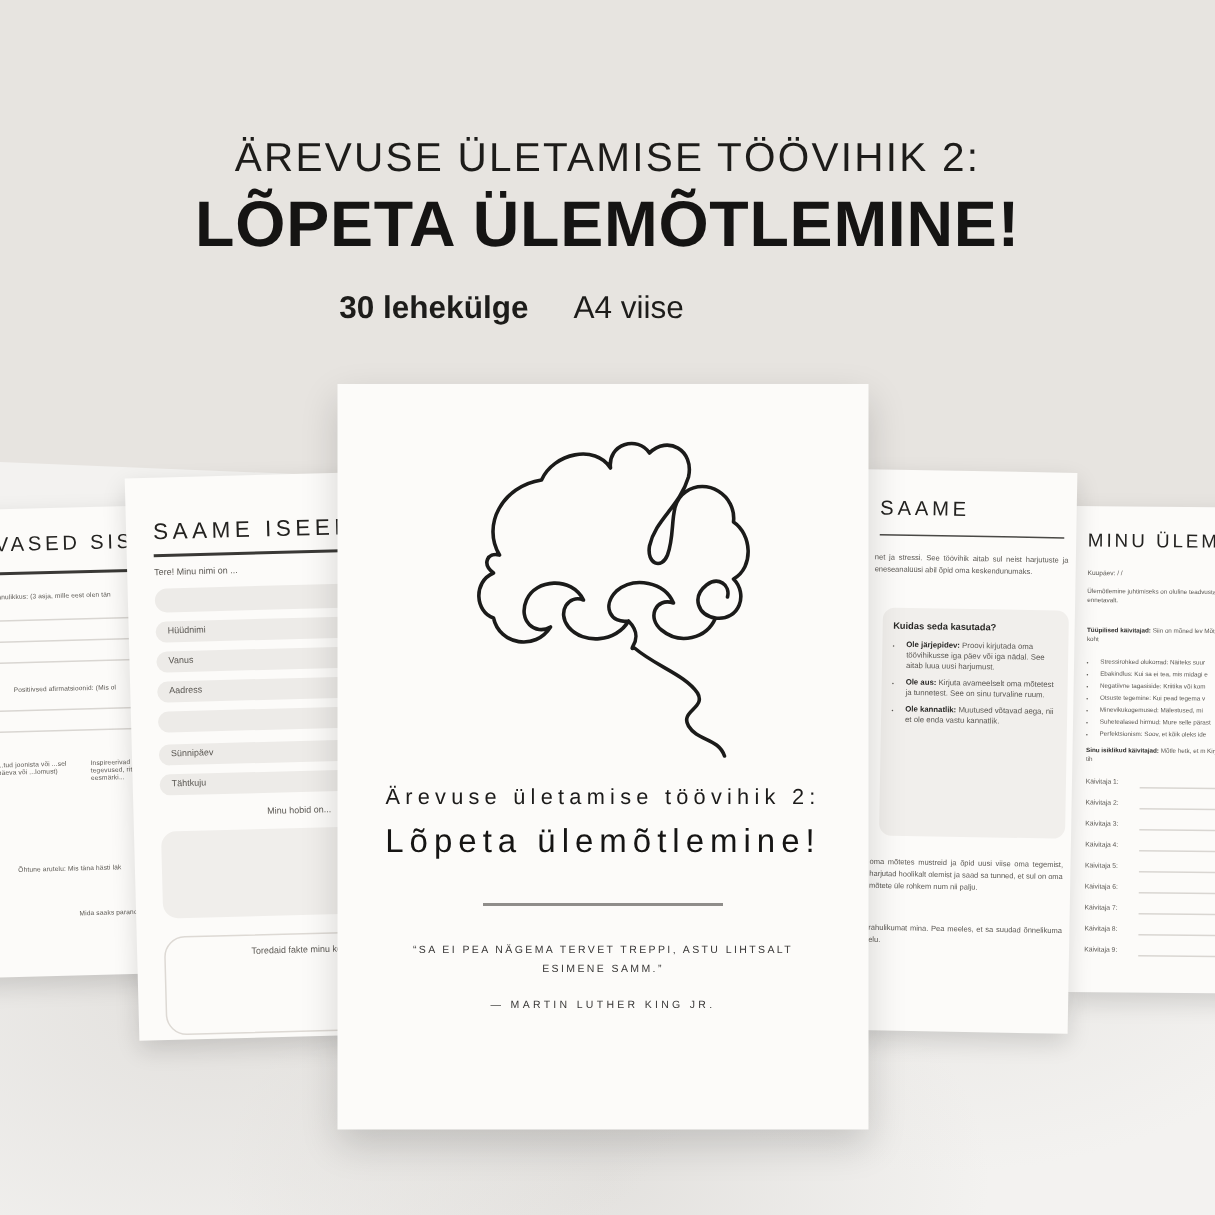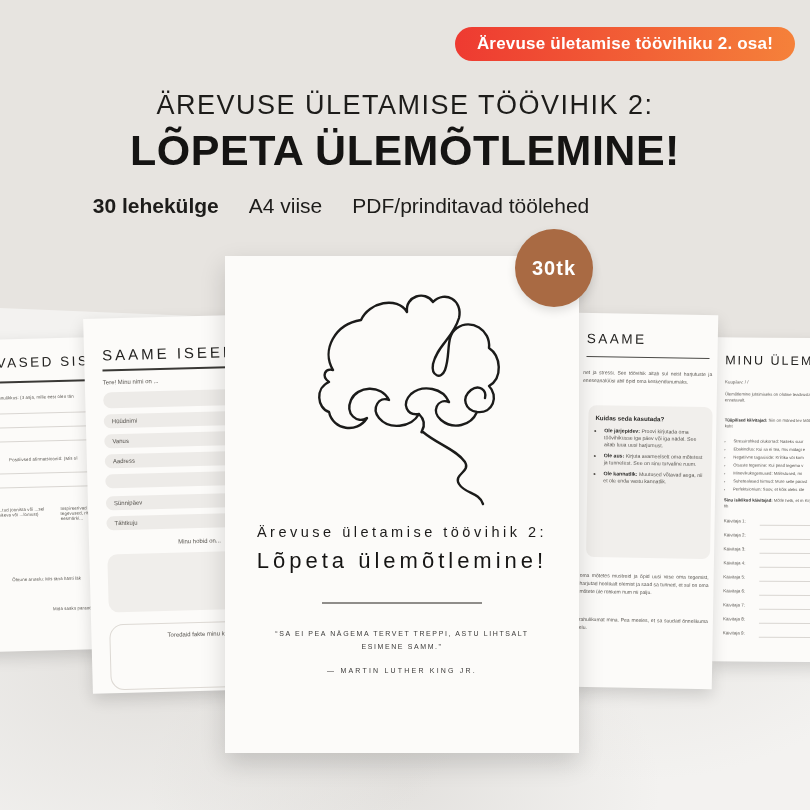--- a/index.html
+++ b/index.html
@@ -87,30 +87,26 @@
   .p5 .row{position:absolute;left:12px;right:10px;height:14px;}
   .p5 .row .lbl{position:absolute;left:0;top:3px;font-size:4.5px;color:#5a5752;}
   .p5 .row .ln{position:absolute;left:36px;right:0;top:9px;height:1px;background:#d9d6d2;}
 </style>
 </head>
 <body>
 
 <div class="canvas">
   <div class="wall"></div>
 
-  <div class="promo">
-    <span>Ärevuse ületamise töövihiku 2. osa!</span>
-  </div>
 
   <div class="head1">ÄREVUSE ÜLETAMISE TÖÖVIHIK 2:</div>
   <div class="head2">LÕPETA ÜLEMÕTLEMINE!</div>
   <div class="meta">
     <span class="b">30 lehekülge</span>
     <span>A4 viise</span>
-    <span>PDF/prinditavad töölehed</span>
   </div>
 
   <div class="page p1">
     <div class="title">VASED SISSEK</div>
     <div class="underline"></div>
     <div class="t tiny" style="left:138px;top:56px;width:110px;">Tänulikkus: (3 asja, mille eest olen tän</div>
     <div class="hl" style="left:140px;right:6px;top:74px;"></div>
     <div class="hl" style="left:140px;right:6px;top:88px;"></div>
     <div class="hl" style="left:140px;right:6px;top:102px;"></div>
     <div class="t tiny" style="left:150px;top:118px;width:100px;">Positiivsed afirmatsioonid: (Mis ol</div>
@@ -160,23 +156,20 @@
                C178,210 192,208 196,220" fill="none" stroke="#1b1b1a" stroke-width="2.4" stroke-linecap="round" stroke-linejoin="round"></path>
     </svg>
     <div class="sub">Ärevuse ületamise töövihik 2:</div>
     <div class="big">Lõpeta ülemõtlemine!</div>
     <div class="divider"></div>
     <div class="q" style="top:374px;">“Sa ei pea nägema tervet treppi, astu lihtsalt</div>
     <div class="q" style="top:387px;">esimene samm.”</div>
     <div class="author">— Martin Luther King Jr.</div>
   </div>
 
-  <div class="count">
-    <span>30tk</span>
-  </div>
 
   <div class="page p4">
     <div class="title">SAAME</div>
     <div class="underline"></div>
     <div class="intro tiny">
       <span>net ja stressi. See töövihik aitab sul neist</span>
       <span>harjutuste ja eneseanalüüsi abil õpid oma</span>
       <span>keskendunumaks.</span>
     </div>
     <div class="box">

